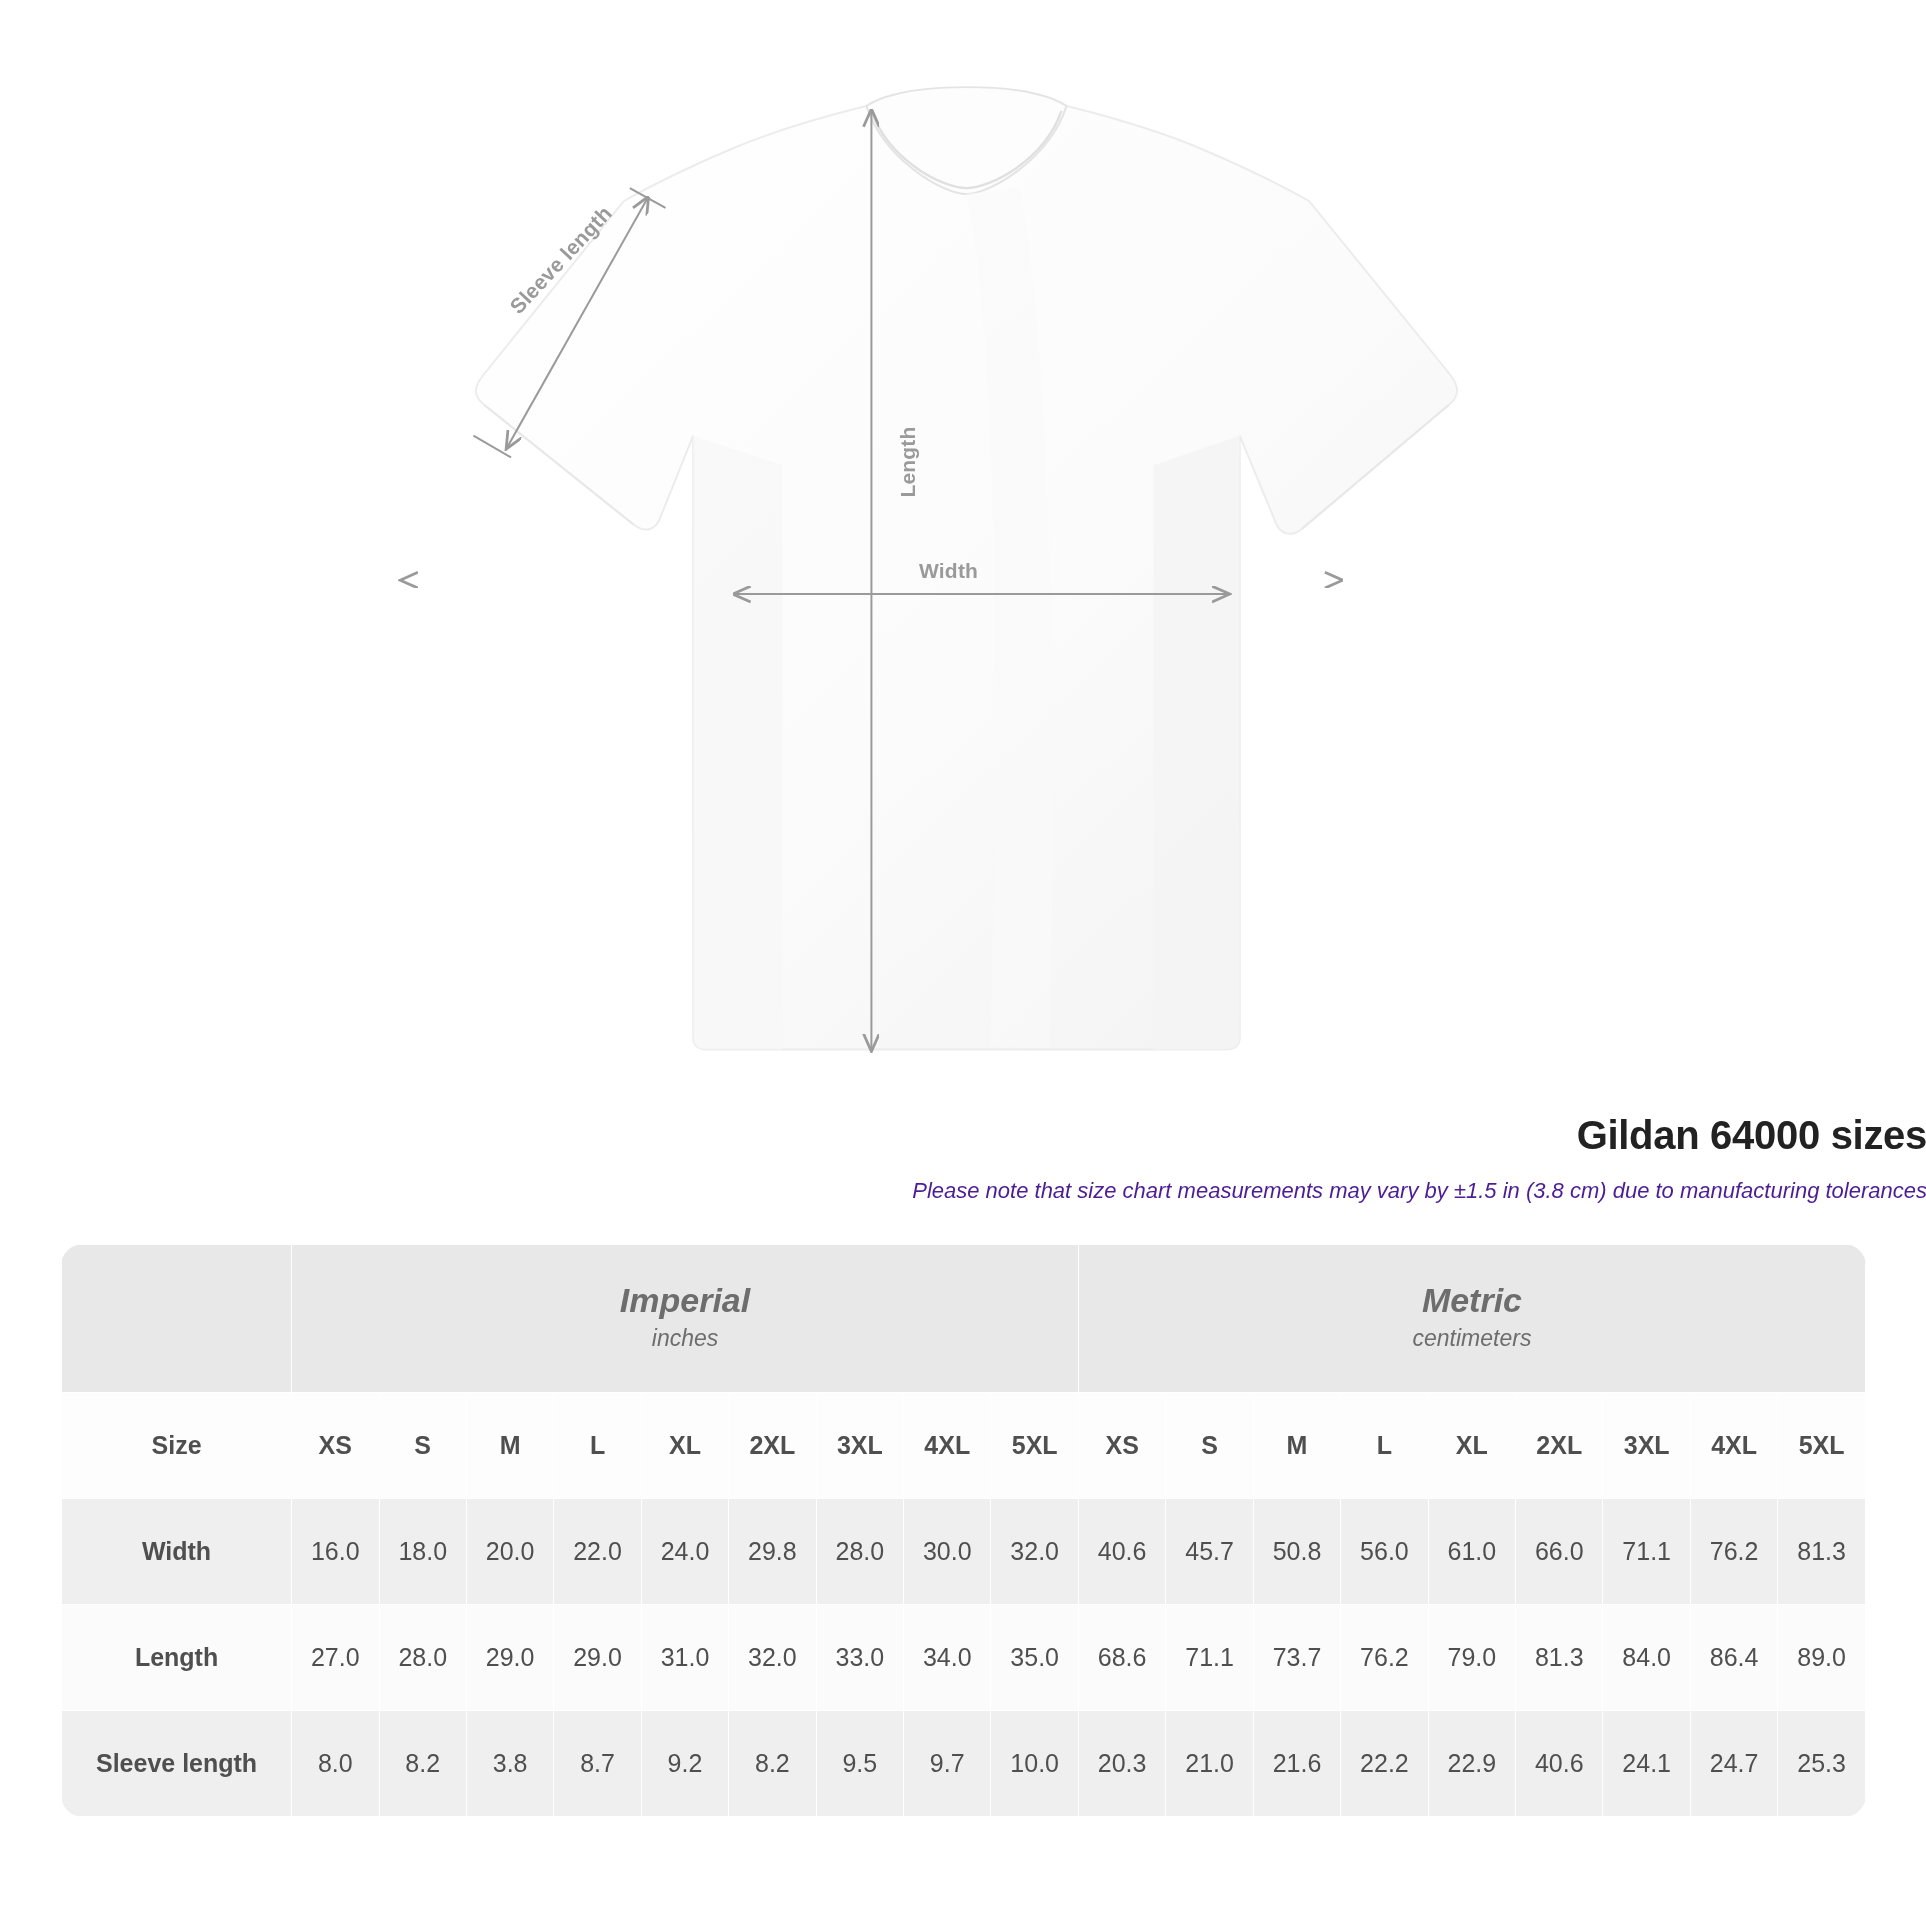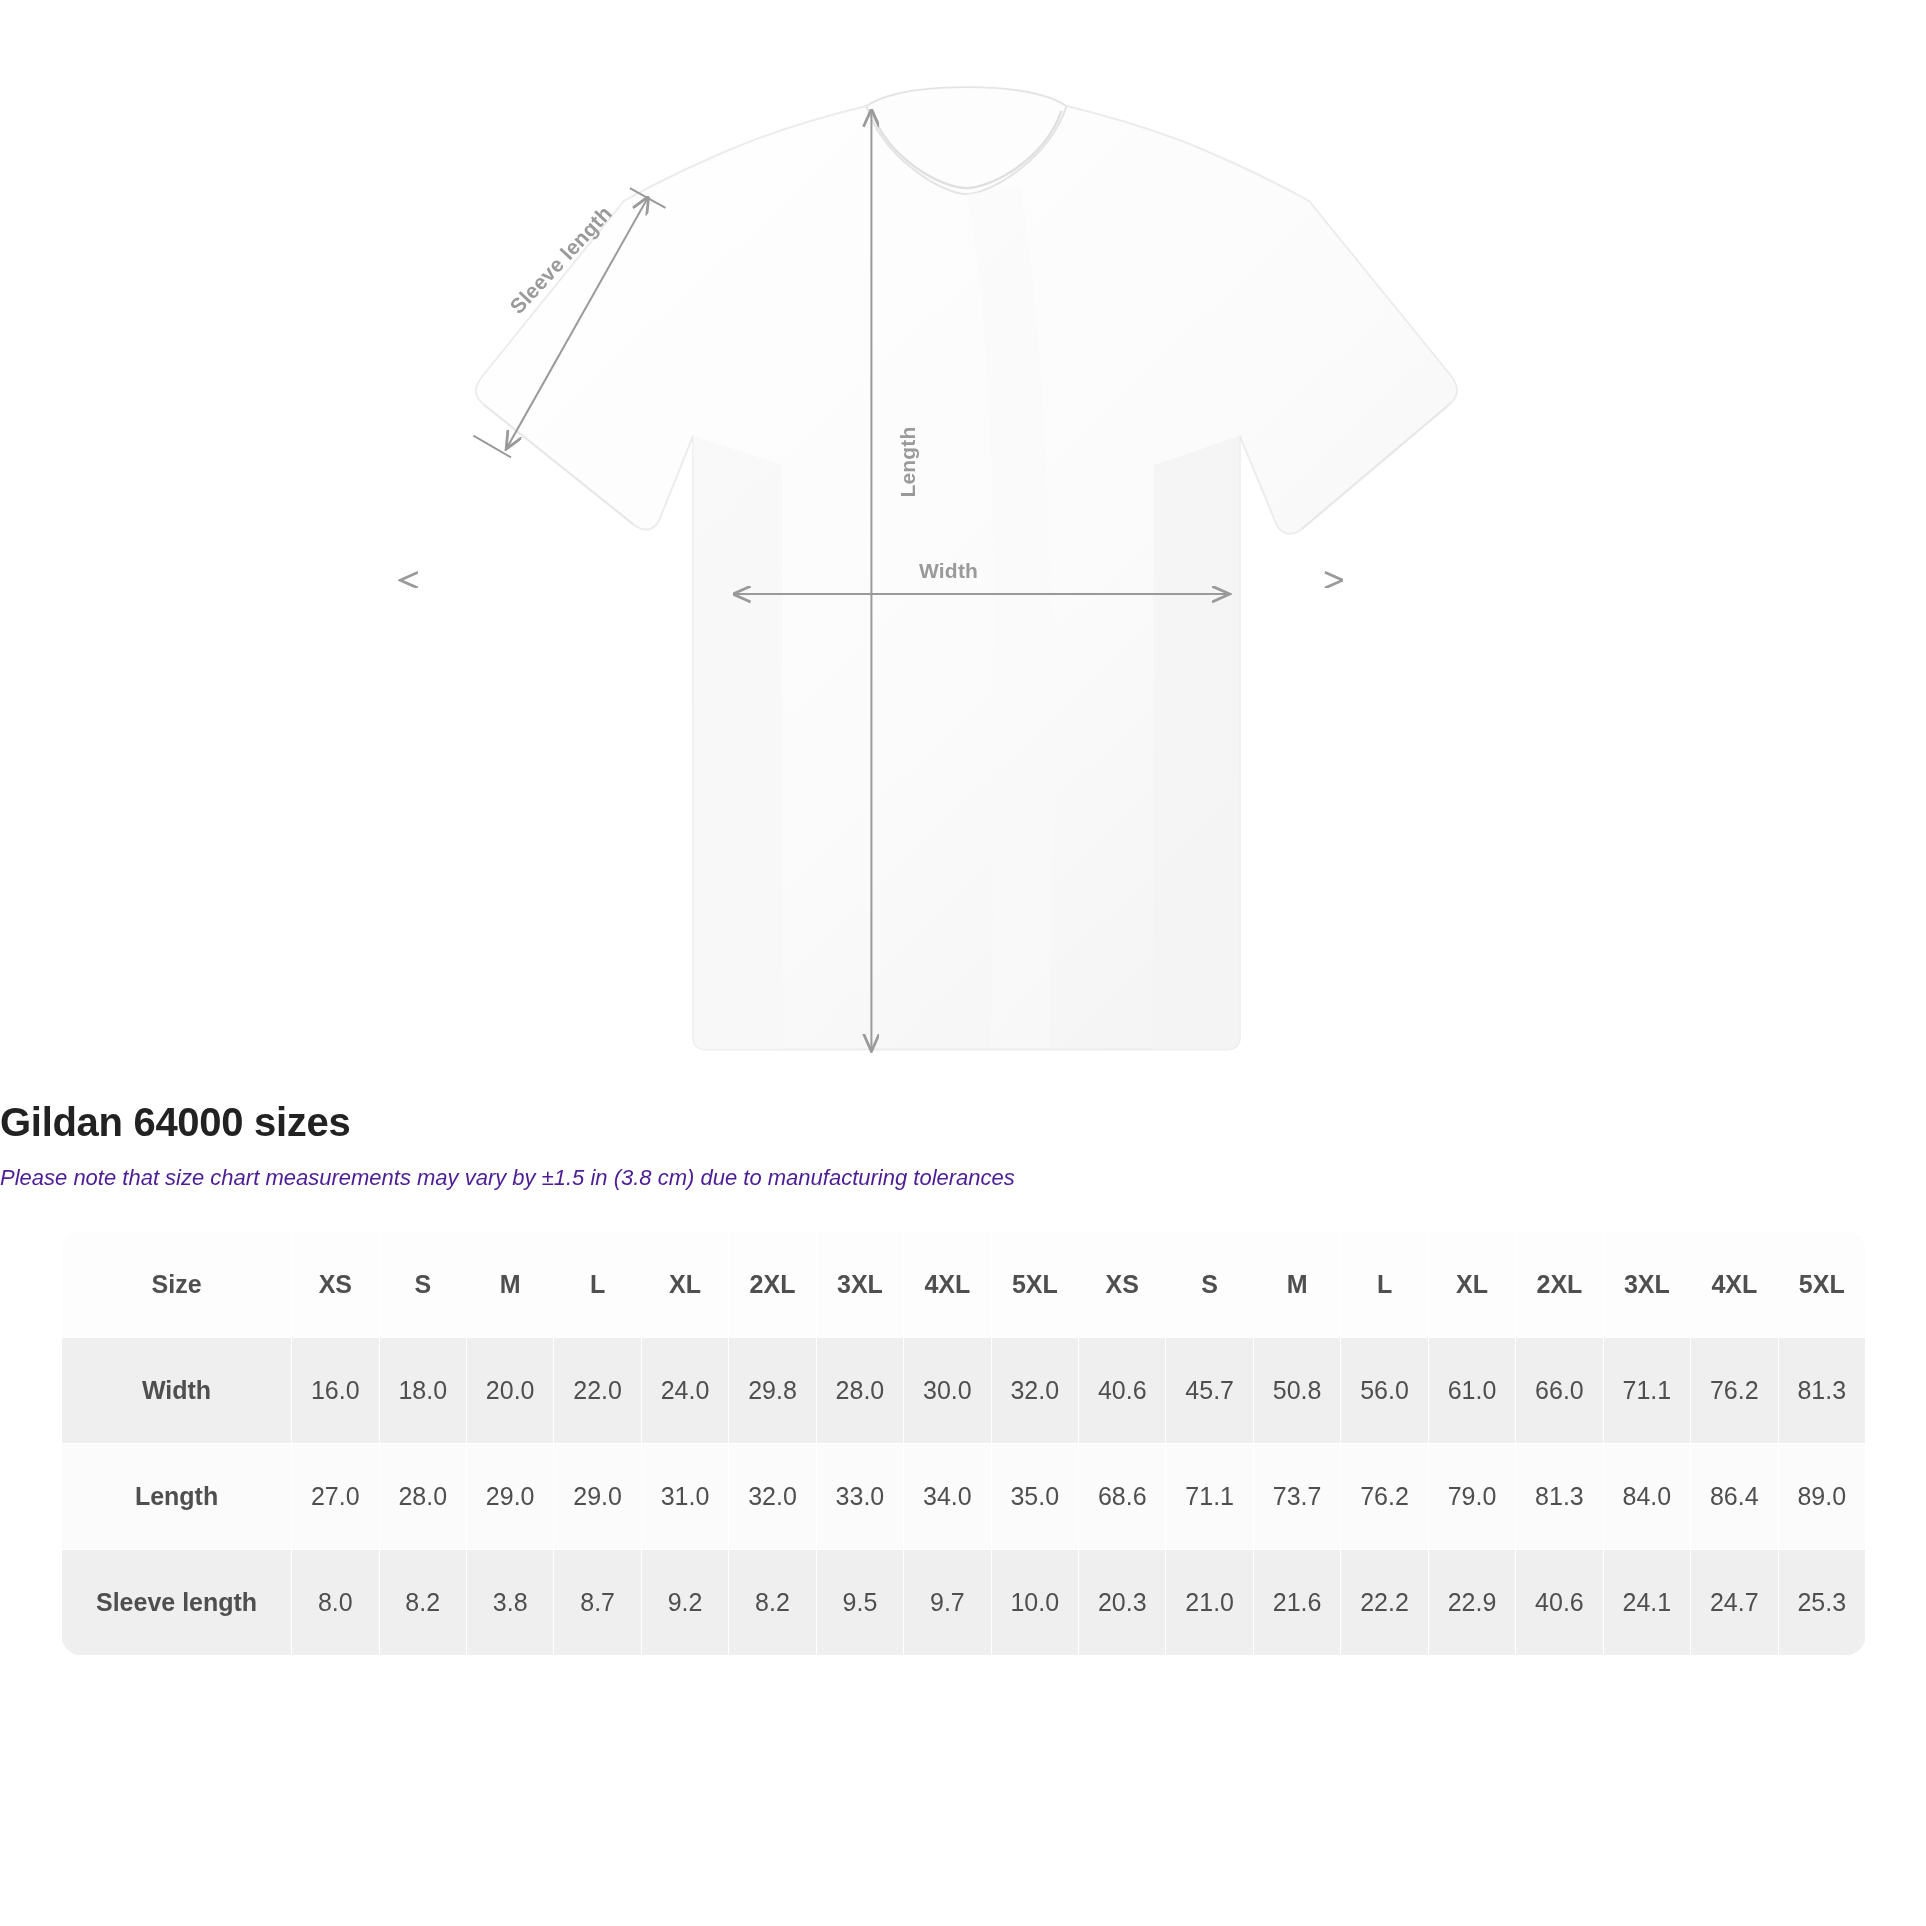--- a/index.html
+++ b/index.html
@@ -52,22 +52,22 @@
     transform: rotate(-90deg);
     transform-origin: center center;
   }
   .lbl-width {
     left: 919px;
     top: 559px;
   }
 
   
   .title-block {
-    text-align: left;
-    margin-top: 1px;
+    text-align: right;
+    margin-top: 14px;
   }
   .chart-title {
     font-size: 40px;
     font-weight: bold;
     color: #222222;
     letter-spacing: -0.3px;
   }
   .chart-note {
     margin-top: 20px;
     font-size: 22px;
@@ -240,20 +240,31 @@
           <col class="col-size">
           <col class="col-size">
           <col class="col-size">
           <col class="col-size">
           <col class="col-size">
           <col class="col-size">
           <col class="col-size">
           <col class="col-size">
         </colgroup>
       <tbody>
+        <tr class="unit-row">
+          <td class="corner-cell"></td>
+          <td id="unit-imperial" colspan="9">
+            <div class="unit-name">Imperial</div>
+            <div class="unit-sub">inches</div>
+          </td>
+          <td id="unit-metric" colspan="9">
+            <div class="unit-name">Metric</div>
+            <div class="unit-sub">centimeters</div>
+          </td>
+        </tr>
         <tr class="hdr-row" id="size-header-row">
           <td class="rowlabel">Size</td>
         <td>XS</td>
             <td>S</td>
             <td>M</td>
             <td>L</td>
             <td>XL</td>
             <td>2XL</td>
             <td>3XL</td>
             <td>4XL</td>

